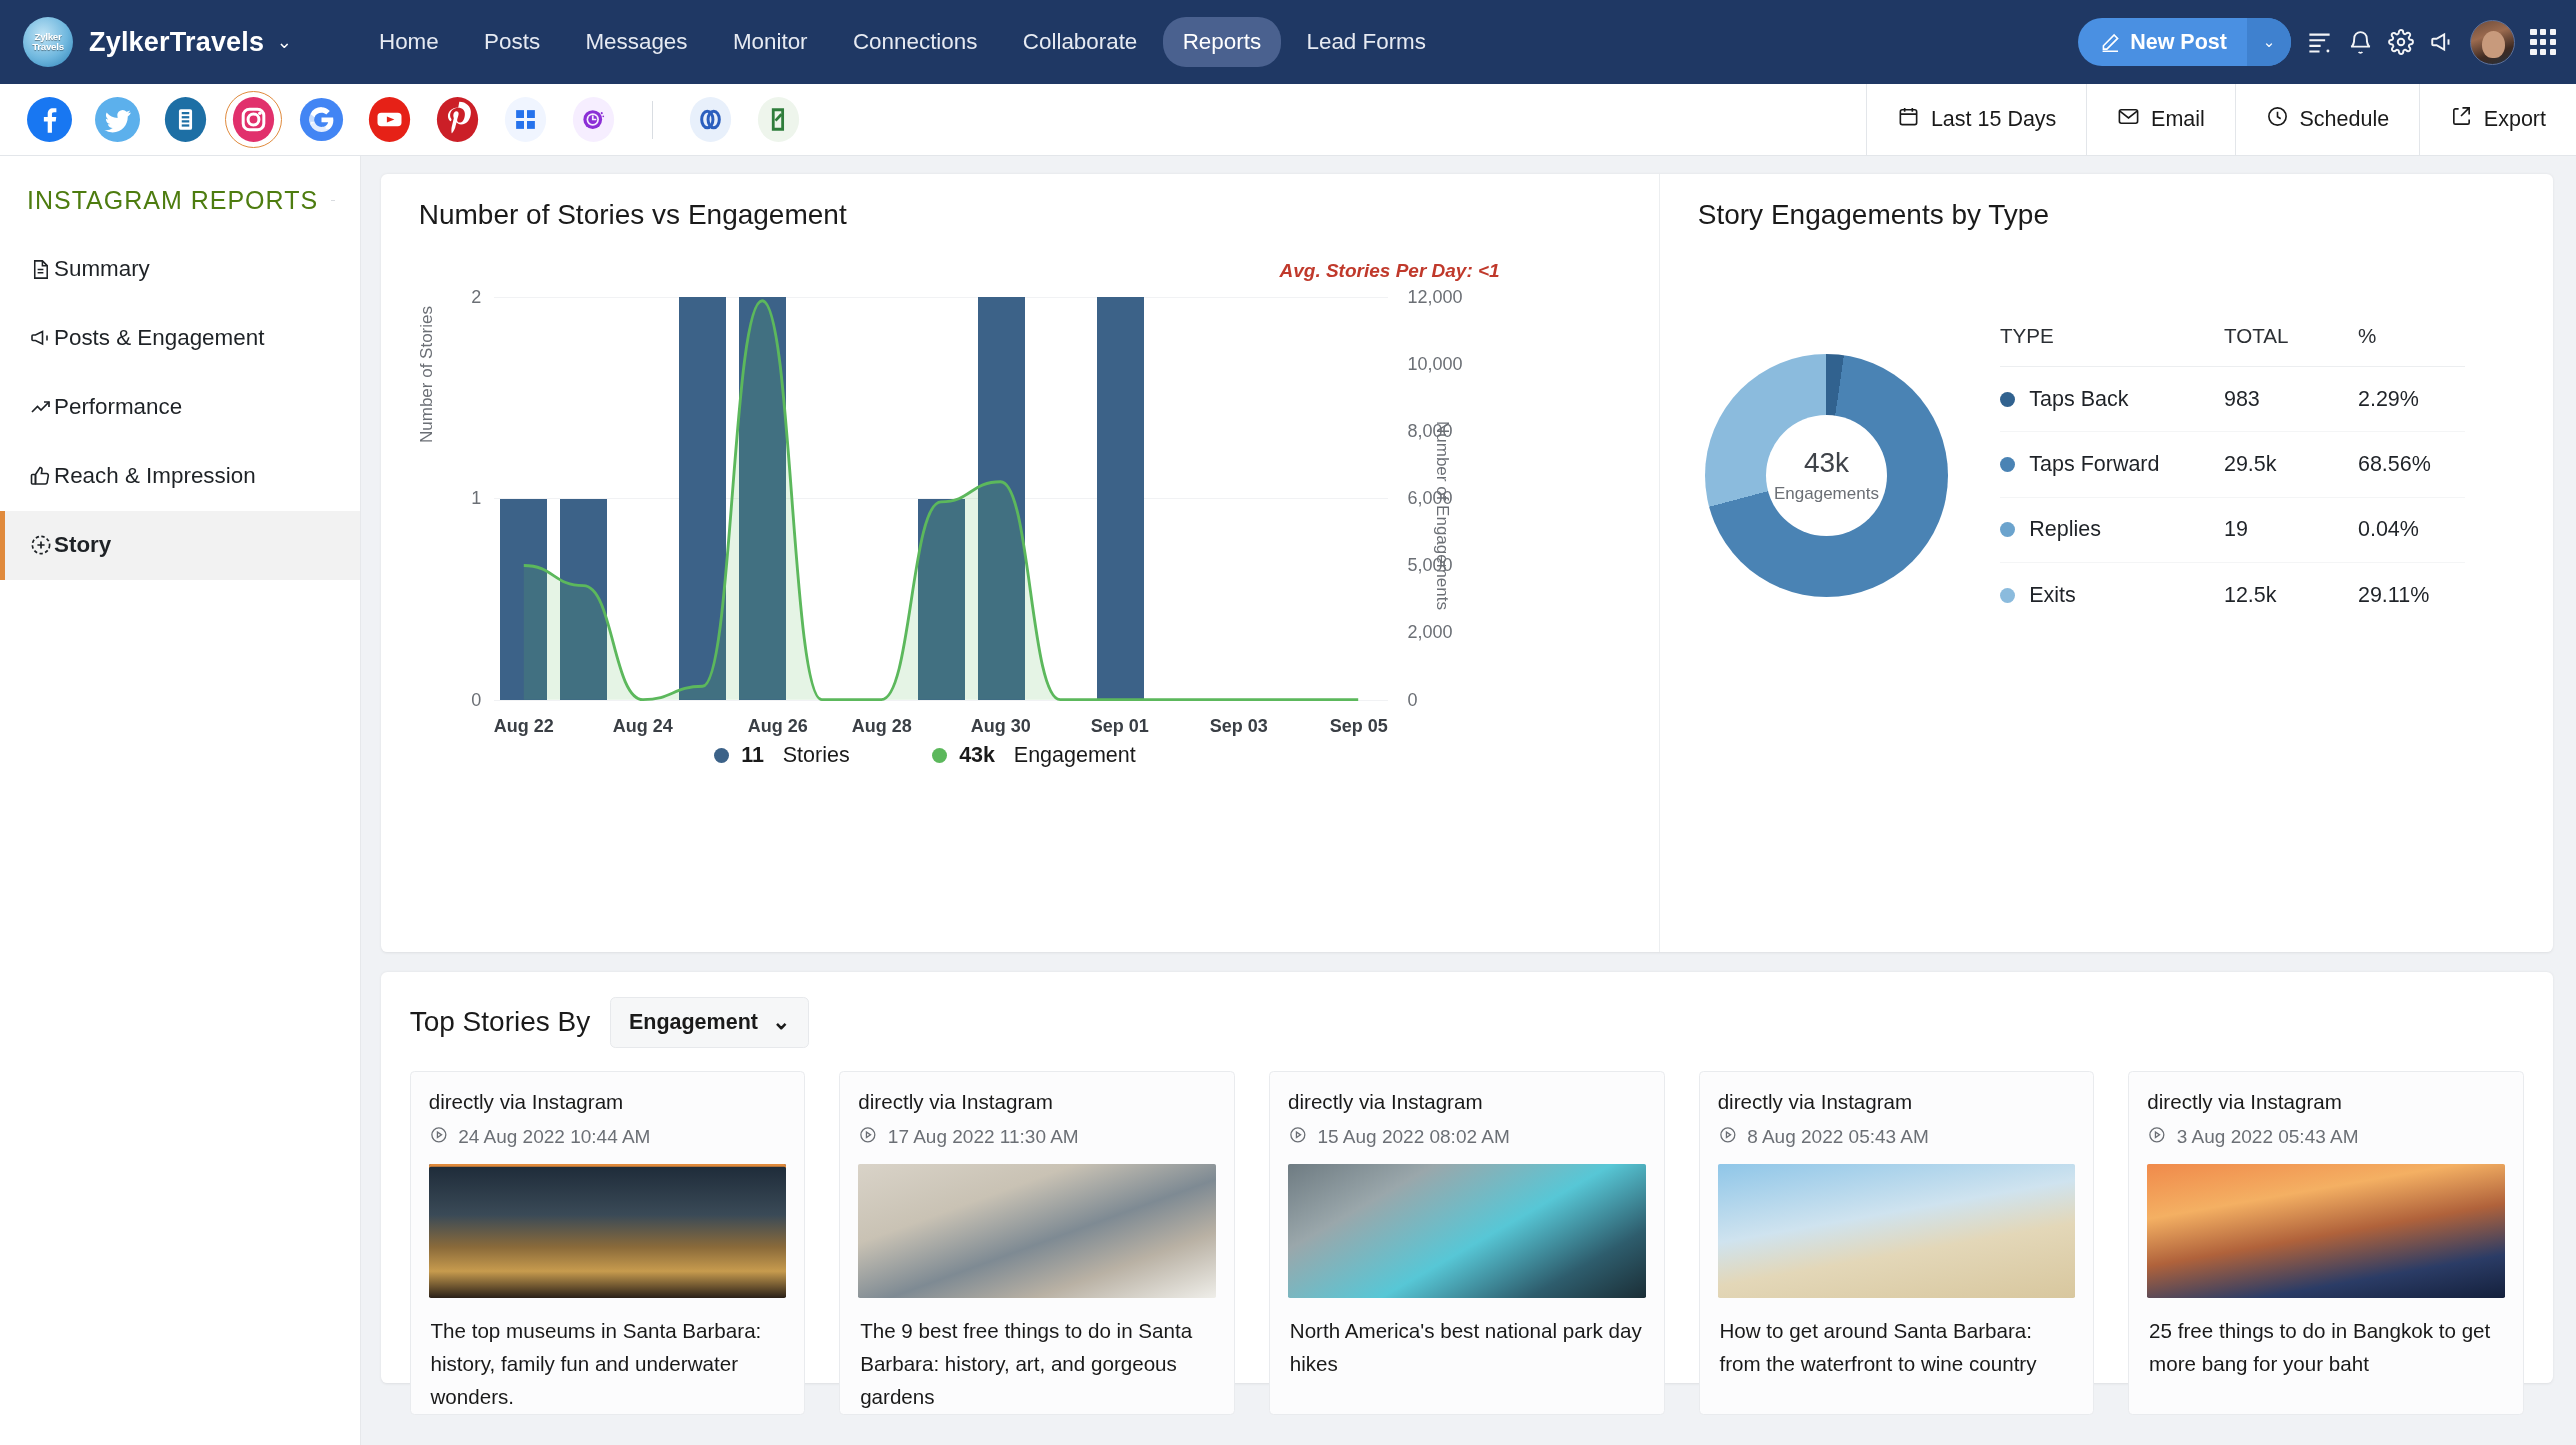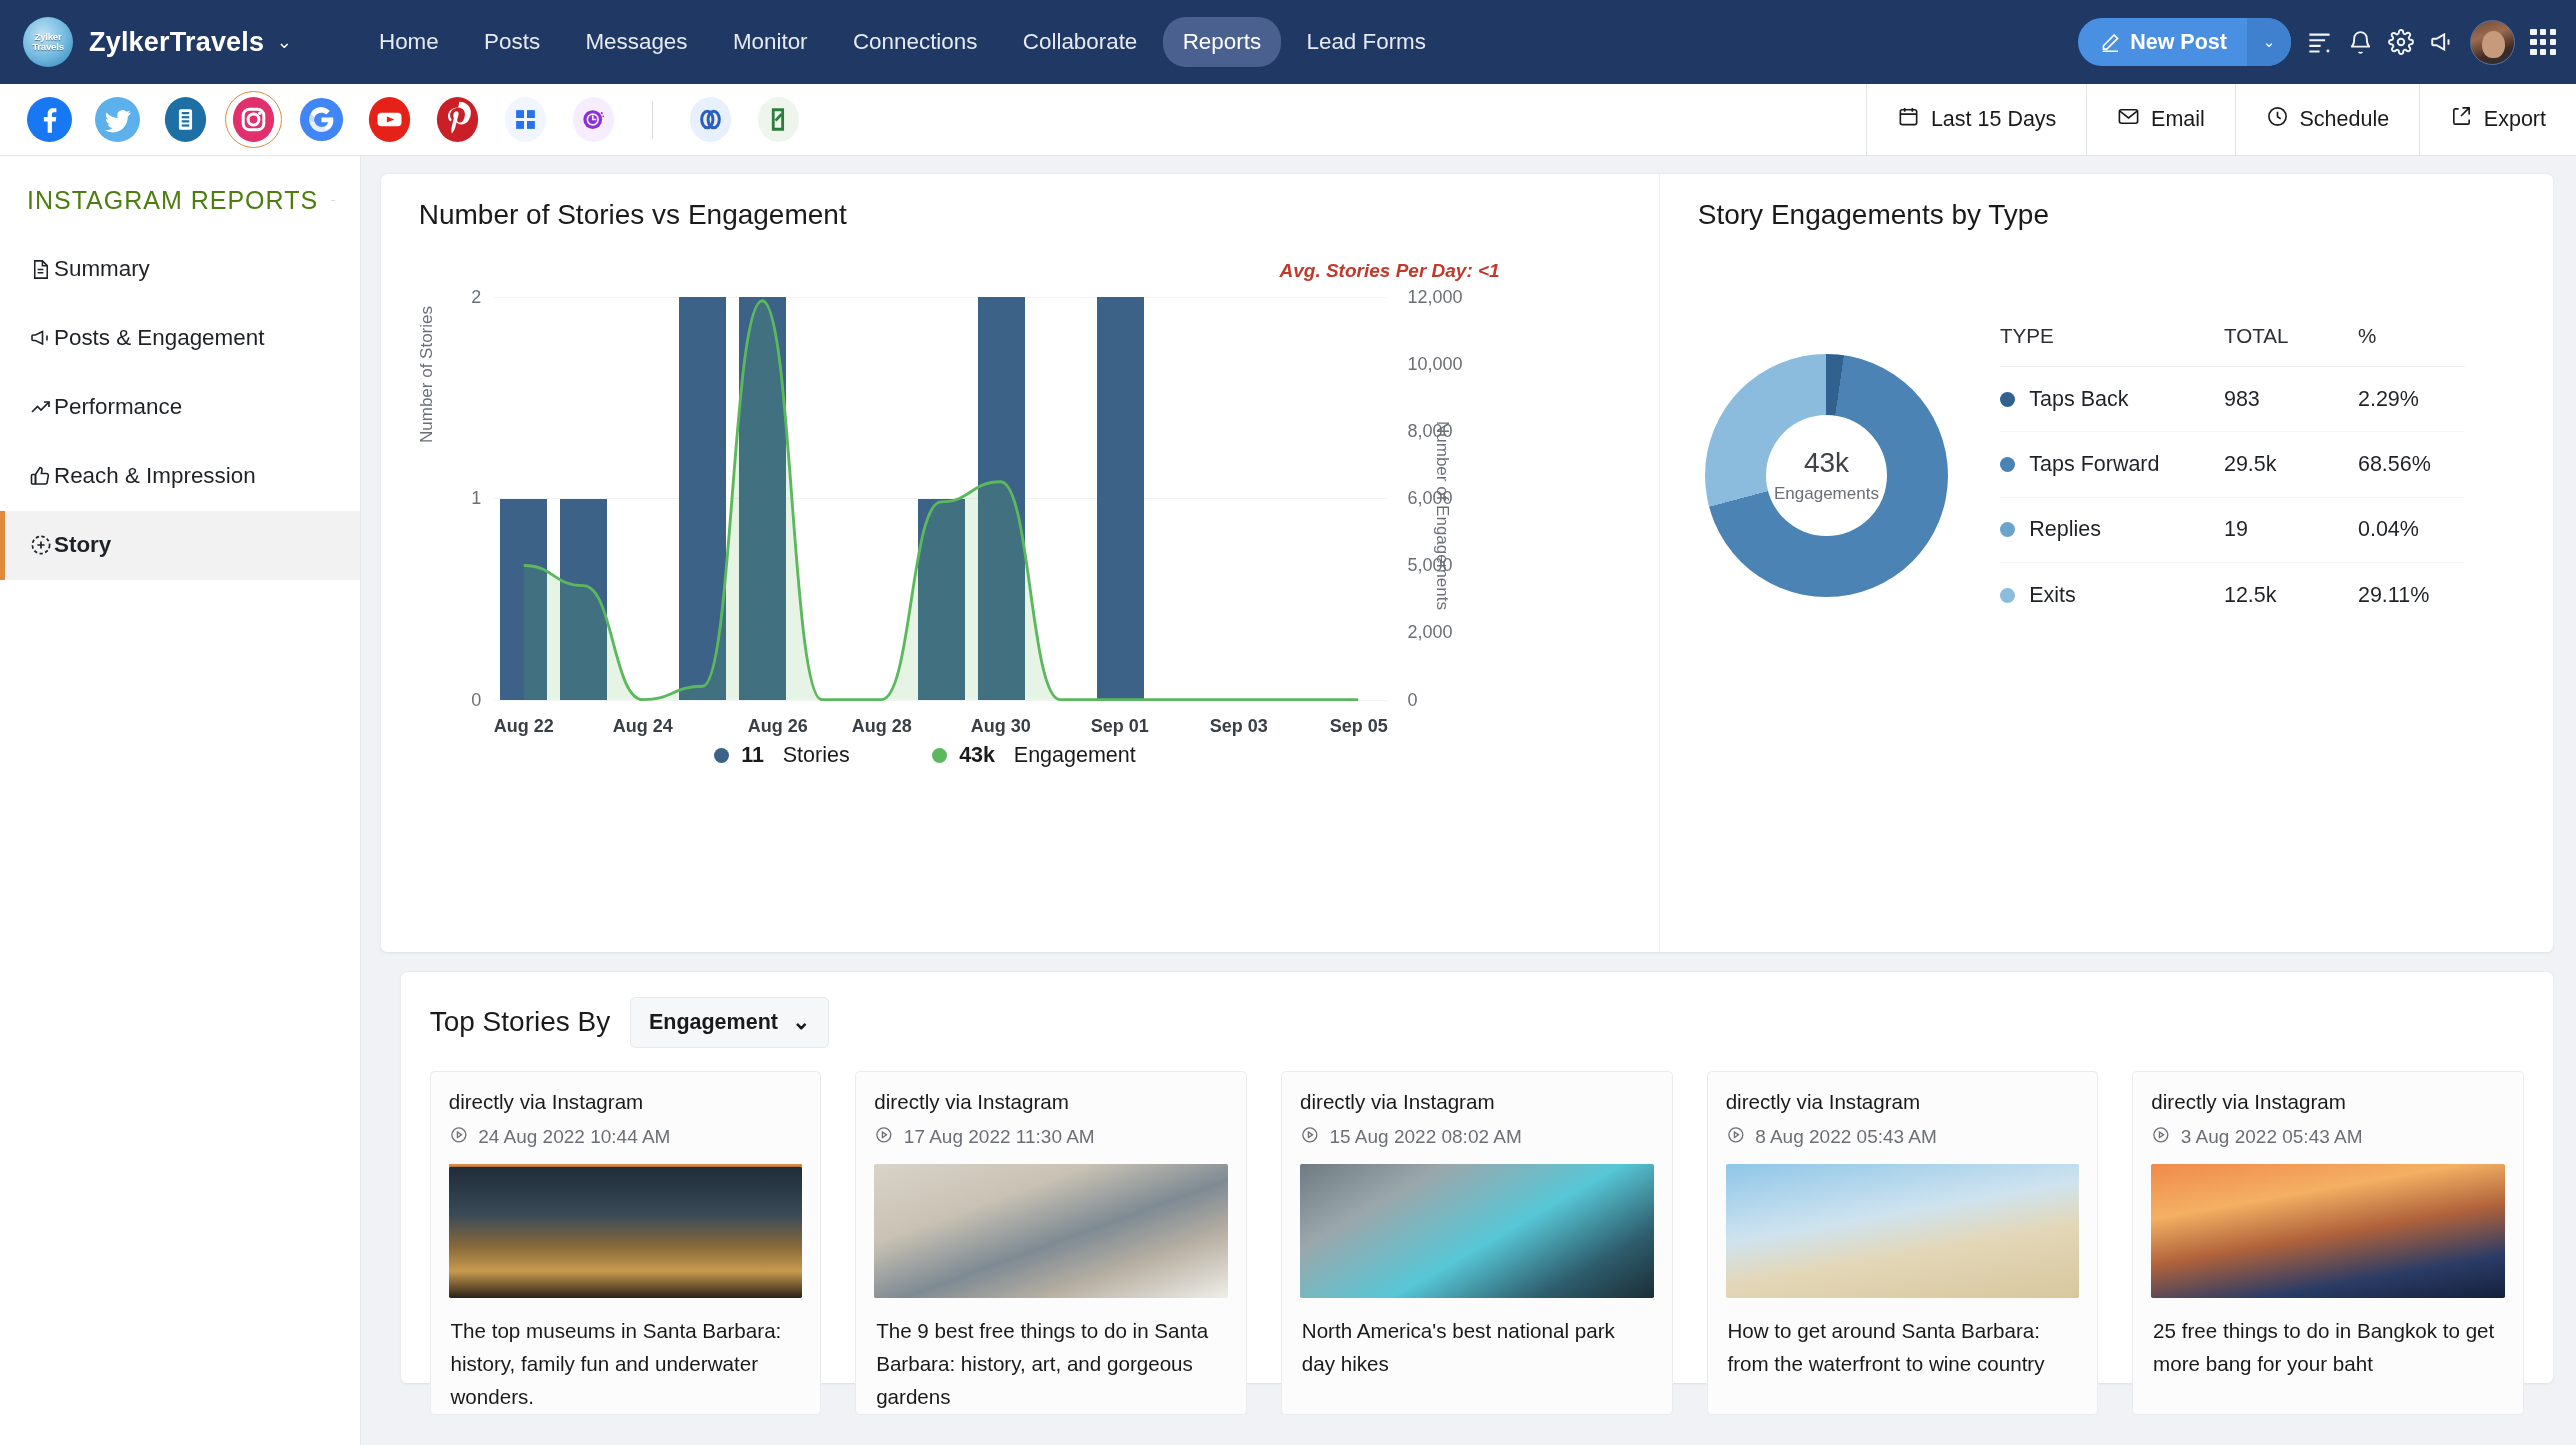--- a/index.html
+++ b/index.html
@@ -140,21 +140,21 @@
     text-align:left; font-weight:normal; color:#2b2f34; font-size:20.6px;
     padding: 0 0 18px 0; border-bottom:0.9px solid #eceef0;
   }
   .etable td { padding: 19.7px 0; font-size: 21.5px; color:#1f2328; border-bottom:0.9px solid #f4f5f6;}
   .etable tr:last-child td { border-bottom: none; }
   .etype { display:flex; align-items:center; gap:14.3px; }
   .col-total { width: 134px; }
   .col-pct   { width: 107px; }
 
   
-  .stories-card { margin-top: 19.7px; padding: 25px 29px 0 29px; height: 411px; margin-left: 20px; }
+  .stories-card { margin-top: 19.7px; padding: 25px 29px 0 29px; height: 411px; }
   .stories-head { display:flex; align-items:center; gap: 19.7px; }
   .stories-title { font-size: 28px; color:#1a1a1a; }
   .sel {
     background:#f6f7f8; border:0.9px solid #e7e9ec; border-radius:5.4px;
     padding: 11.6px 18px; display:flex; align-items:center; gap:14.3px;
     font-size:21.5px; color:#1a1a1a; font-weight:bold;
   }
   .story-grid { display:flex; gap: 34px; margin-top: 23px; }
   .story {
     flex:1; background:#fcfcfd; border:0.9px solid #e9ebee; border-radius:4.5px;

